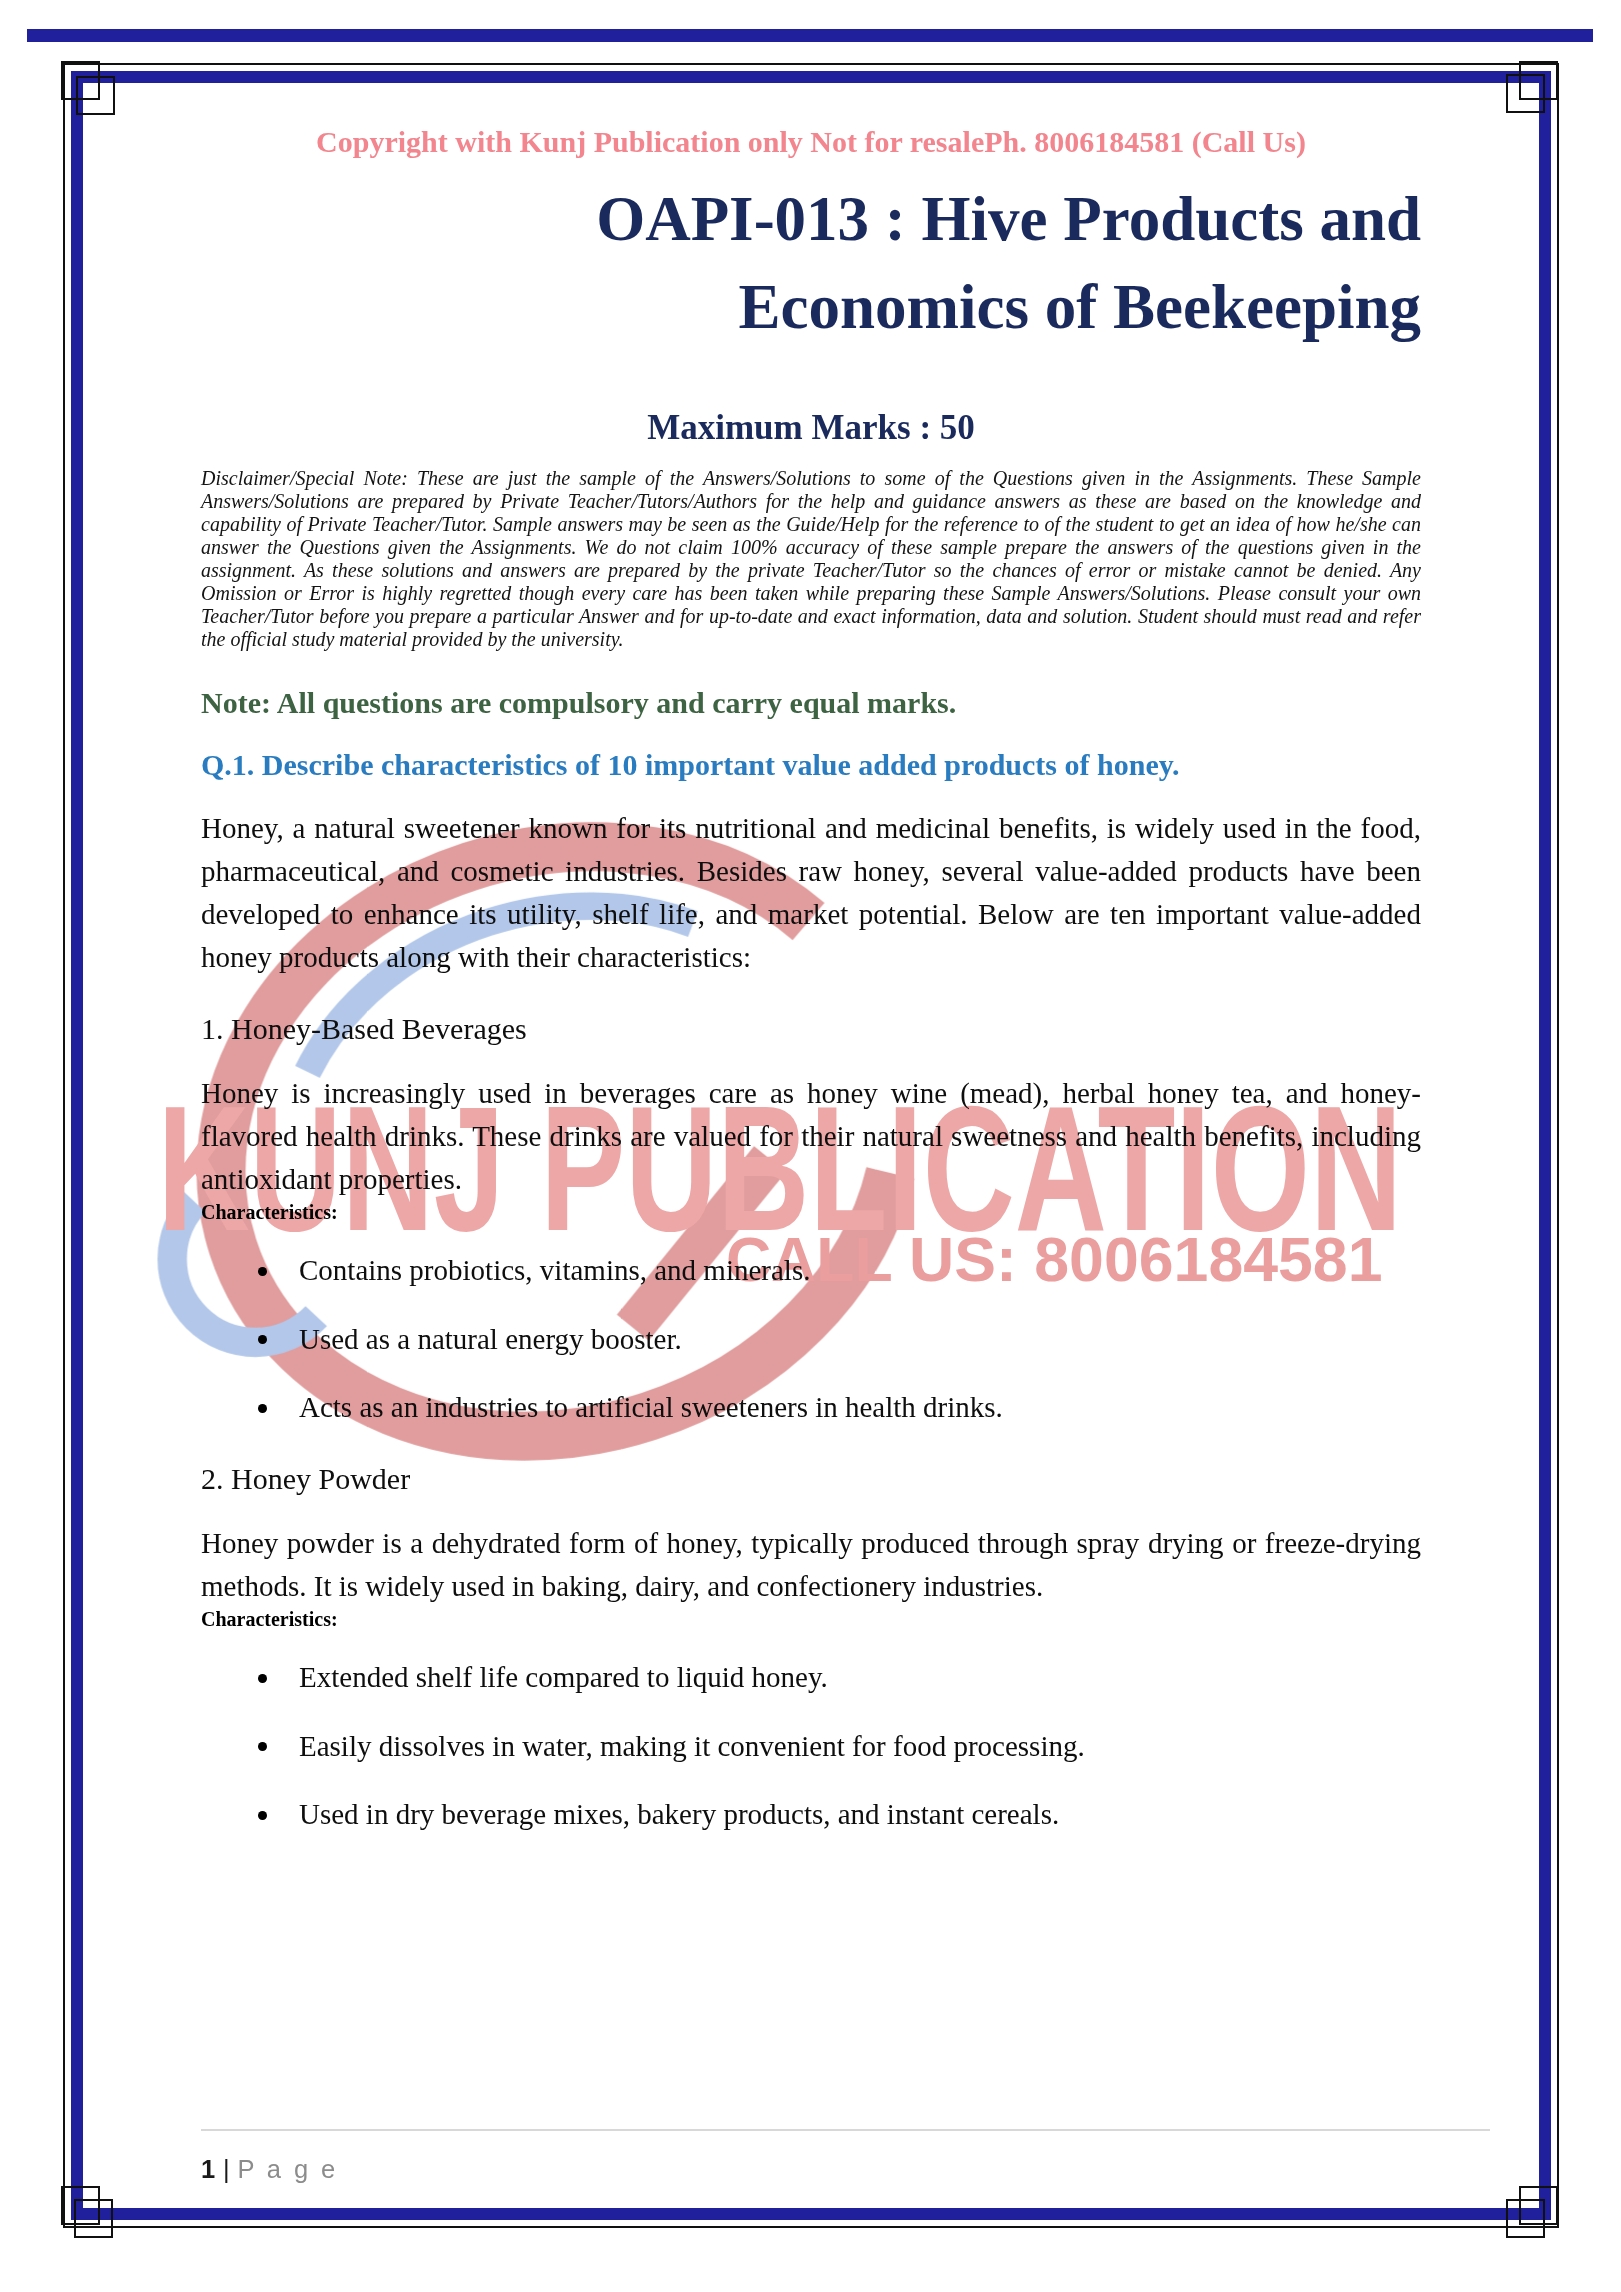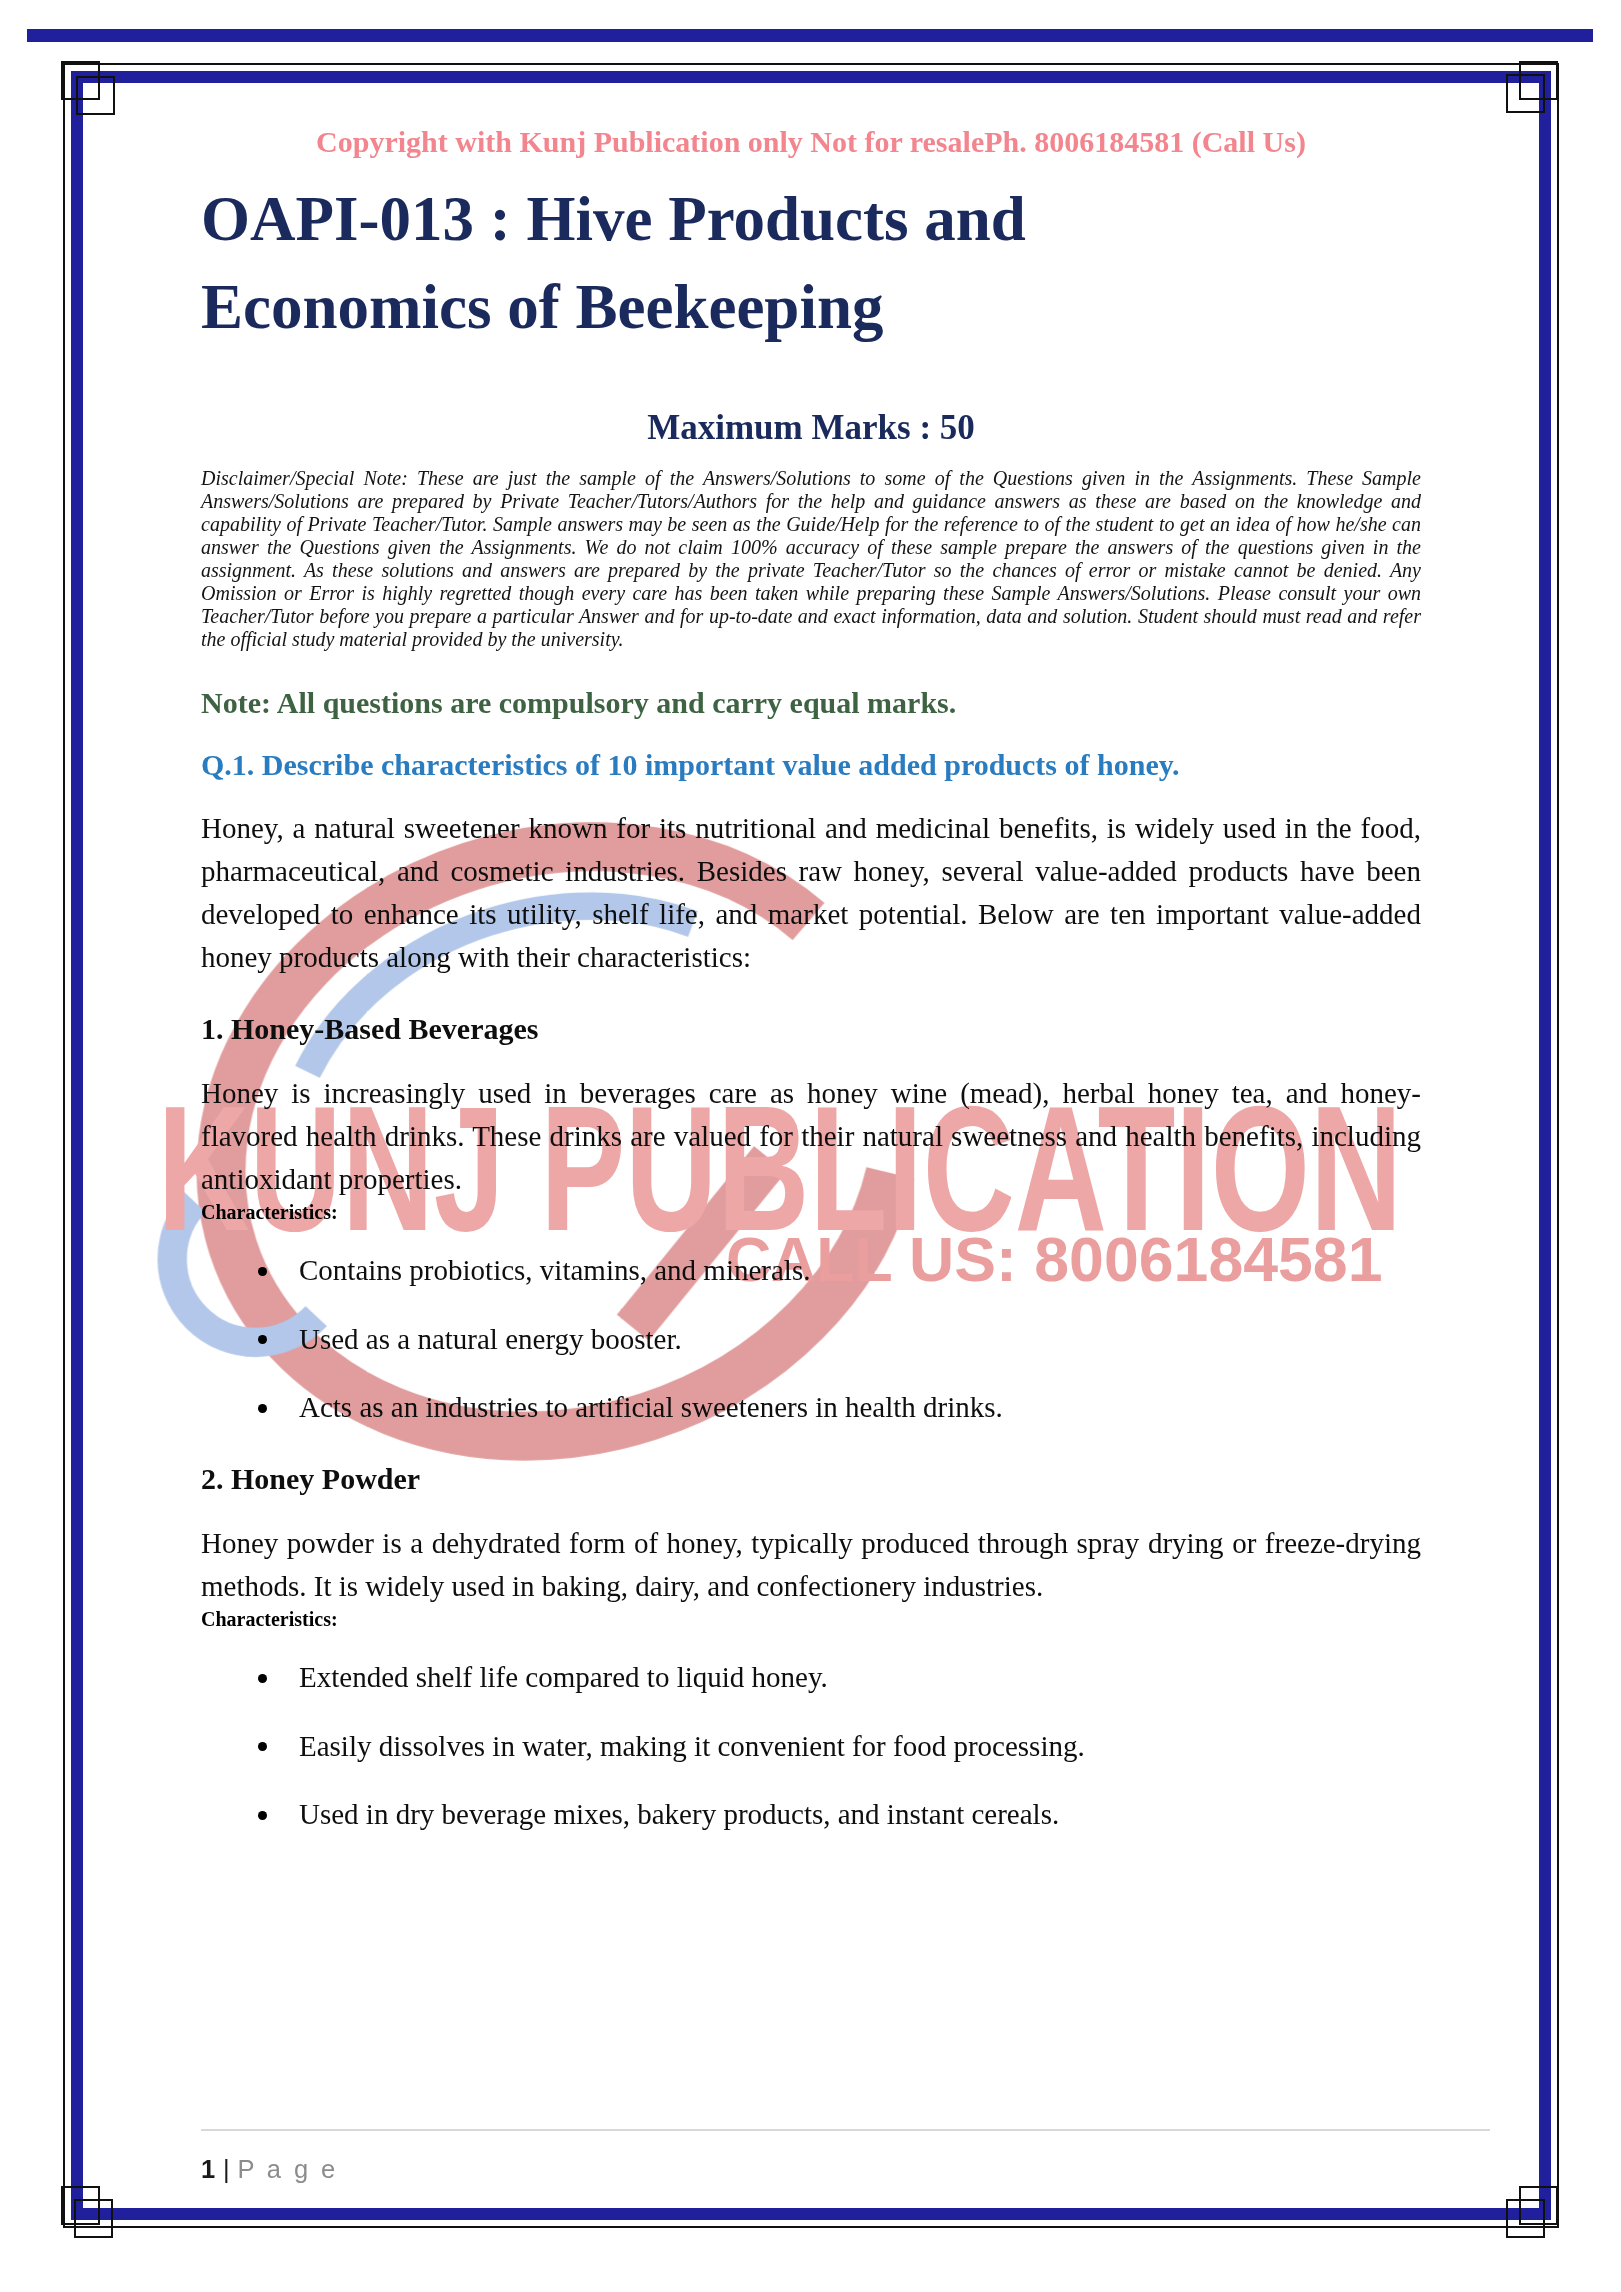--- a/index.html
+++ b/index.html
@@ -16,27 +16,27 @@
   .band-top-outer{left:27.4px;top:29px;width:1566px;height:12.7px;background:#20209d;}
   .black-rect{left:63px;top:63px;width:1496px;height:2165px;border:2px solid #101010;box-sizing:border-box;background:transparent;}
   .navy-rect{left:71px;top:71px;width:1480px;height:2149px;border:12.7px solid #20209d;box-sizing:border-box;background:transparent;}
   .orn{position:absolute;z-index:4;width:39px;height:39px;border:2.9px solid #101010;box-sizing:border-box;background:transparent;pointer-events:none;}
   
   .watermark{position:absolute;left:118px;top:818px;z-index:1;pointer-events:none;}
   
   .content{position:absolute;left:201px;top:0;width:1220px;z-index:2;}
   .copyright{margin-top:125px;display:flex;justify-content:center;
     font-weight:bold;font-size:30px;color:#f2858d;}
-  .doc-title{margin-top:15.7px;text-align:left;font-weight:bold;font-size:63px;line-height:88px;color:#1a2a5c;}
+  .doc-title{margin-top:15.7px;text-align:right;font-weight:bold;font-size:63px;line-height:88px;color:#1a2a5c;}
   .marks{margin-top:57px;text-align:center;font-weight:bold;font-size:35px;color:#1a2a5c;}
   .disclaimer{margin:19.6px 0 0 0;font-style:italic;font-size:20px;line-height:23px;text-align:justify;color:#141414;}
   .note{margin-top:35px;font-weight:bold;font-size:30px;color:#3d6342;}
   .question{margin-top:27.4px;font-weight:bold;font-size:30px;color:#2a7cc0;}
   .body-para{margin:25.5px 0 0 0;font-size:29px;line-height:43px;text-align:justify;color:#0e0e0e;}
-  .section-h{margin-top:33px;font-weight:bold;font-size:30px;color:#0e0e0e;}
+  .section-h{margin-top:33px;font-weight:normal;font-size:30px;color:#0e0e0e;}
   .char-label{font-weight:bold;font-size:20px;color:#000000;}
   .bullet{position:relative;margin-top:25.5px;padding-left:98px;font-size:29px;line-height:43px;color:#0e0e0e;}
   .bullet .dot{position:absolute;left:57px;top:17.6px;width:8.8px;height:8.8px;border-radius:50%;background:#000;}
   
   .footer{position:absolute;left:201px;top:2129px;width:1289px;z-index:2;
     border-top:2px solid #d8d8d8;padding-top:24px;
     font-family:"Liberation Sans", sans-serif;font-size:25.5px;}
   .footer .pg-num{font-weight:bold;color:#1a1a1a;}
   .footer .pg-sep{color:#1a1a1a;margin:0 7.8px;}
   .footer .pg-word{color:#8c8c8c;letter-spacing:2.9px;}

